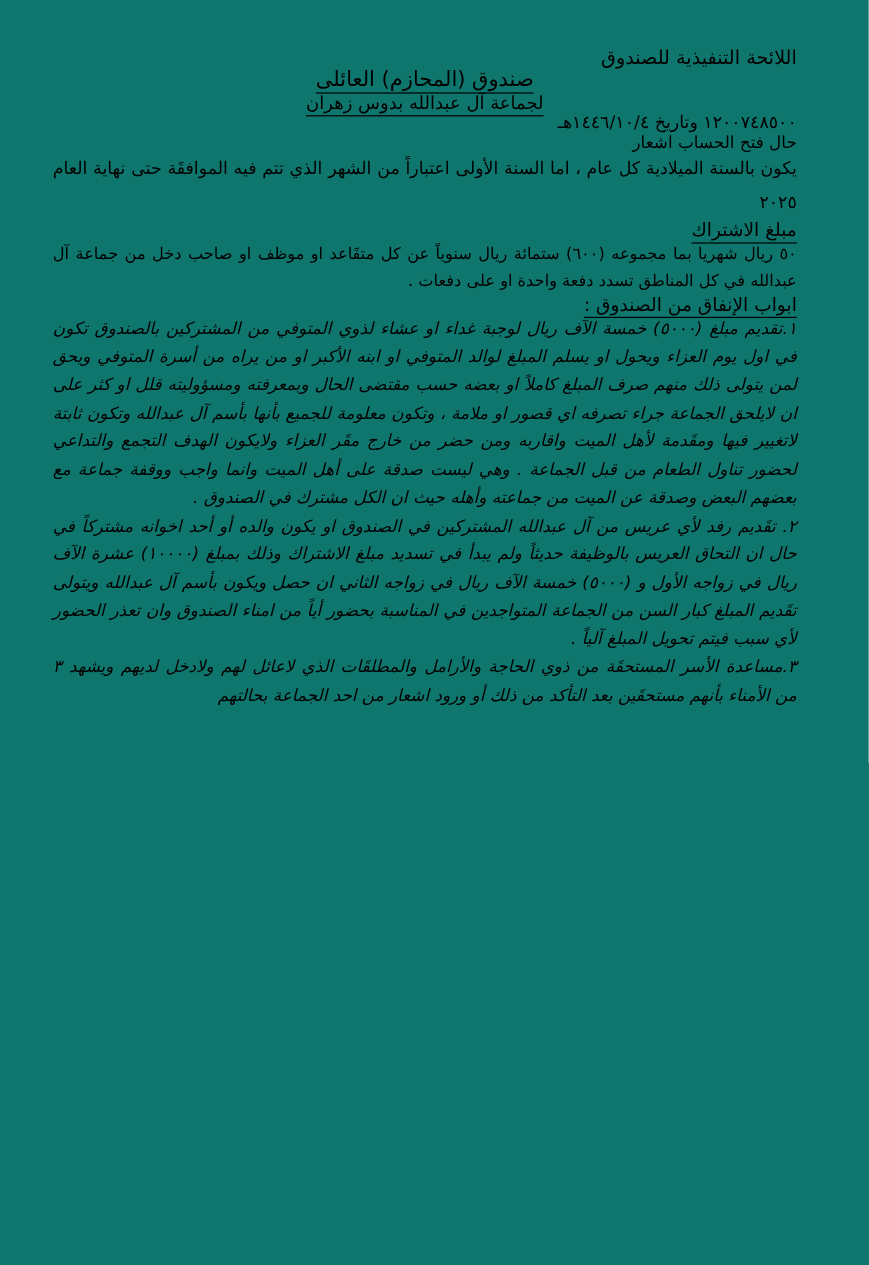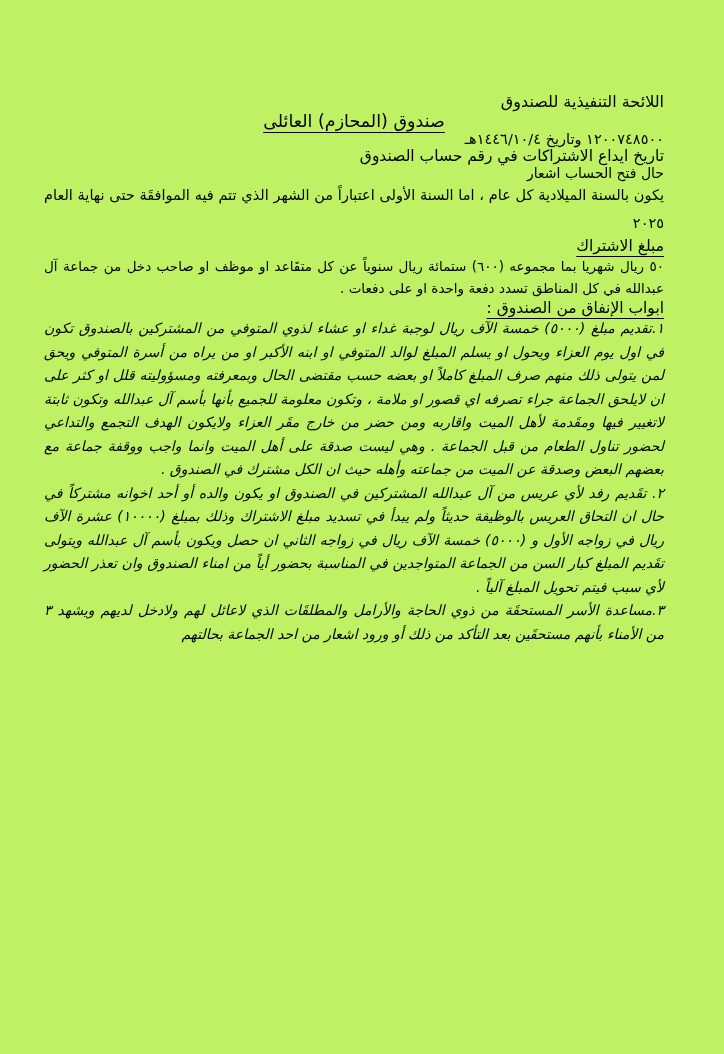--- a/index.html
+++ b/index.html
@@ -1,24 +1,24 @@
 <!DOCTYPE html>
 <html lang="ar" dir="rtl"><head>
 <meta charset="utf-8">
 <style>
   html,body{margin:0;padding:0;background:#ffffff;}
   .page{
     position:relative;
     width:724px;height:1054px;
     box-sizing:border-box;
-    background:#bef264;
+    background:#0f766e;
     color:#000000;
     direction:rtl;
     font-family:"DejaVu Sans",sans-serif;
-    padding:92px 60px 0 44px;
+    padding:38px 60px 0 44px;
     overflow:hidden;
   }
   .page p, .page h1, .page h2, .page h3{margin:0;padding:0;font-weight:normal;}
   .u{text-decoration:underline;text-underline-offset:5px;text-decoration-thickness:1.2px;}
   .b{font-weight:bold;}
   .t1{font-size:16px;text-align:right;}
   .t2{font-size:17.5px;text-align:center;margin-top:19px;}
   .t3{font-size:15px;text-align:center;margin-top:17px;}
   .h{font-size:15.5px;}
   .val{font-size:14.5px;}
@@ -39,25 +39,25 @@
 </style>
 </head>
 <body>
 
 <main class="page">
 
   <h1 class="t1 b">اللائحة التنفيذية للصندوق</h1>
 
   <h2 class="t2 b u">صندوق (المحازم) العائلى</h2>
 
+  <p class="t3 u">لجماعة آل عبدالله بدوس زهران</p>
 
 
   <p class="val approval-v">١٢٠٠٧٤٨٥٠٠ وتاريخ ١٤٤٦/١٠/٤هـ</p>
 
-  <h3 class="h b deposit-h">تاريخ ايداع الاشتراكات في رقم حساب الصندوق</h3>
 
   <p class="deposit-v">حال فتح الحساب اشعار</p>
 
 
   <p class="par acc-b">يكون بالسنة الميلادية كل عام ، اما السنة الأولى اعتباراً من الشهر الذي تتم فيه الموافقَة حتى نهاية العام ٢٠٢٥</p>
 
   <h3 class="h b u sub-h">مبلغ الاشتراك</h3>
 
   <p class="par sub-b">٥٠ ريال شهريا بما مجموعه (٦٠٠) ستمائة ريال سنوياً عن كل متقَاعد او موظف او صاحب دخل من جماعة آل عبدالله في كل المناطق تسدد دفعة واحدة او على دفعات .</p>
 

